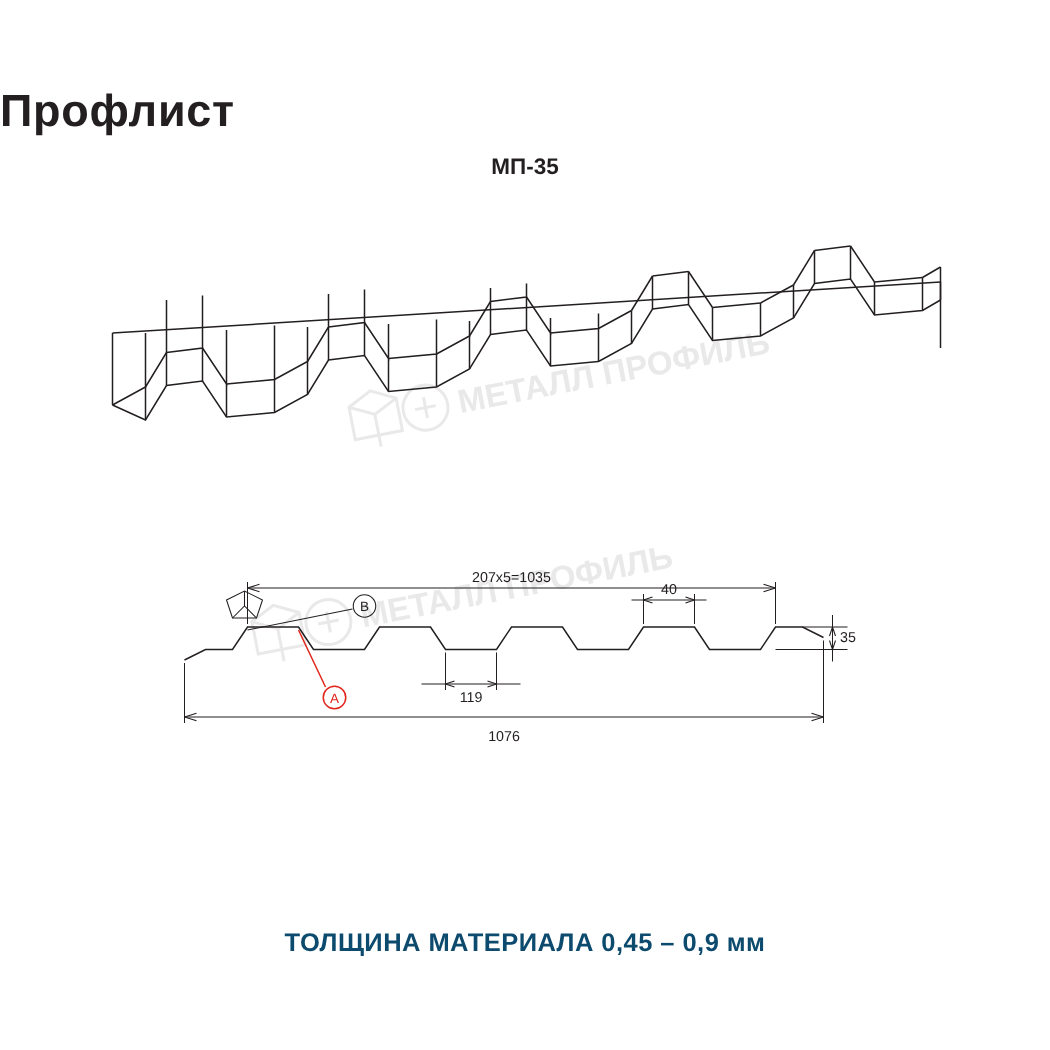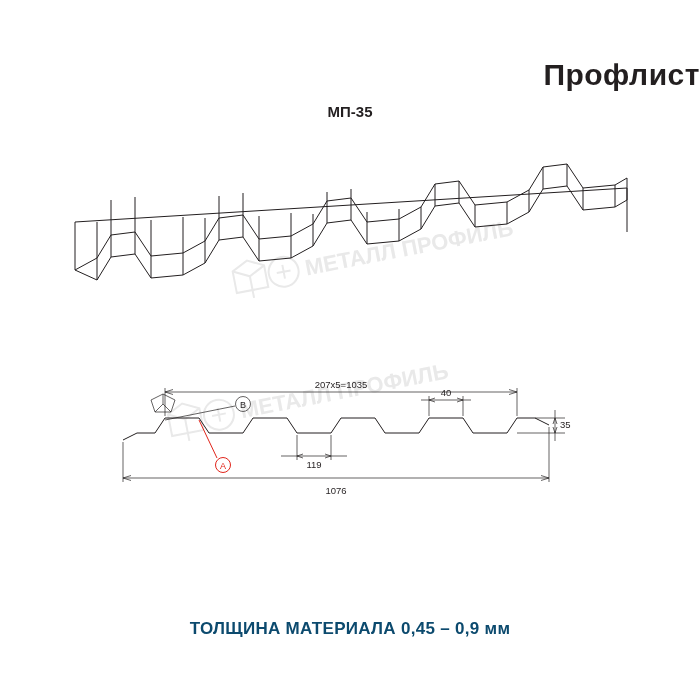--- a/index.html
+++ b/index.html
@@ -18,21 +18,21 @@
   .page {
     position: relative;
     width: 700px;
     height: 700px;
   }
   .title {
     position: absolute;
     top: 58px;
     left: 0;
     width: 700px;
-    text-align: right;
+    text-align: left;
     font-size: 30px;
     font-weight: bold;
     letter-spacing: 0.5px;
     color: #231f20;
   }
   .subtitle {
     position: absolute;
     top: 103px;
     left: 0;
     width: 700px;

